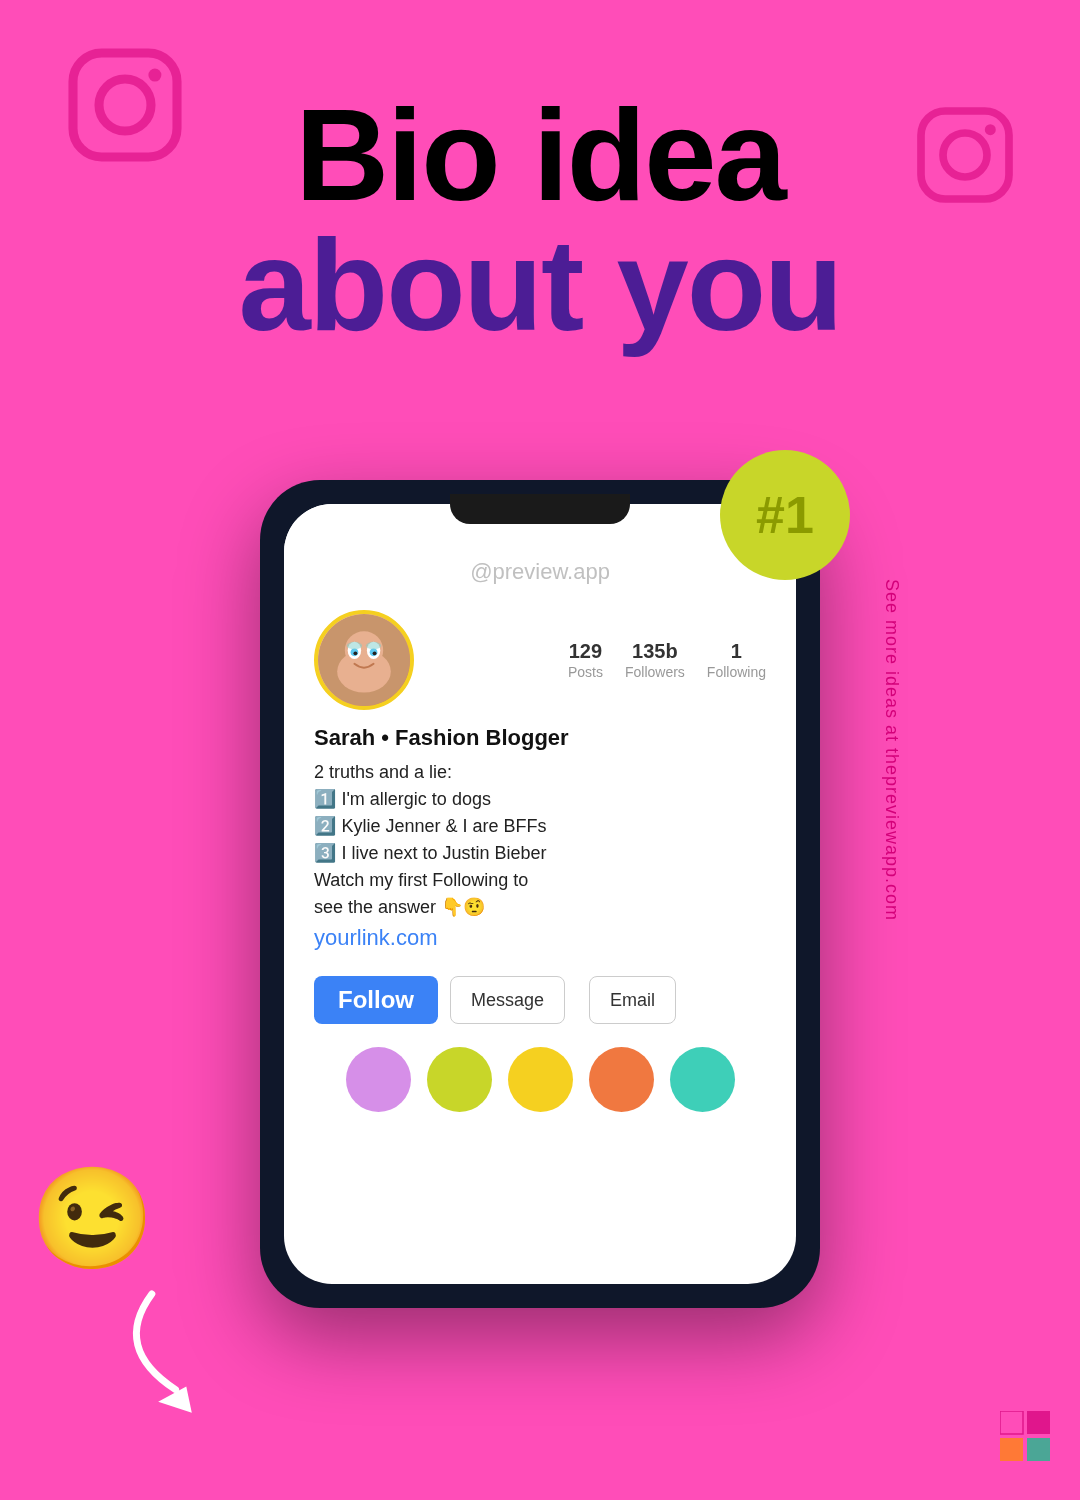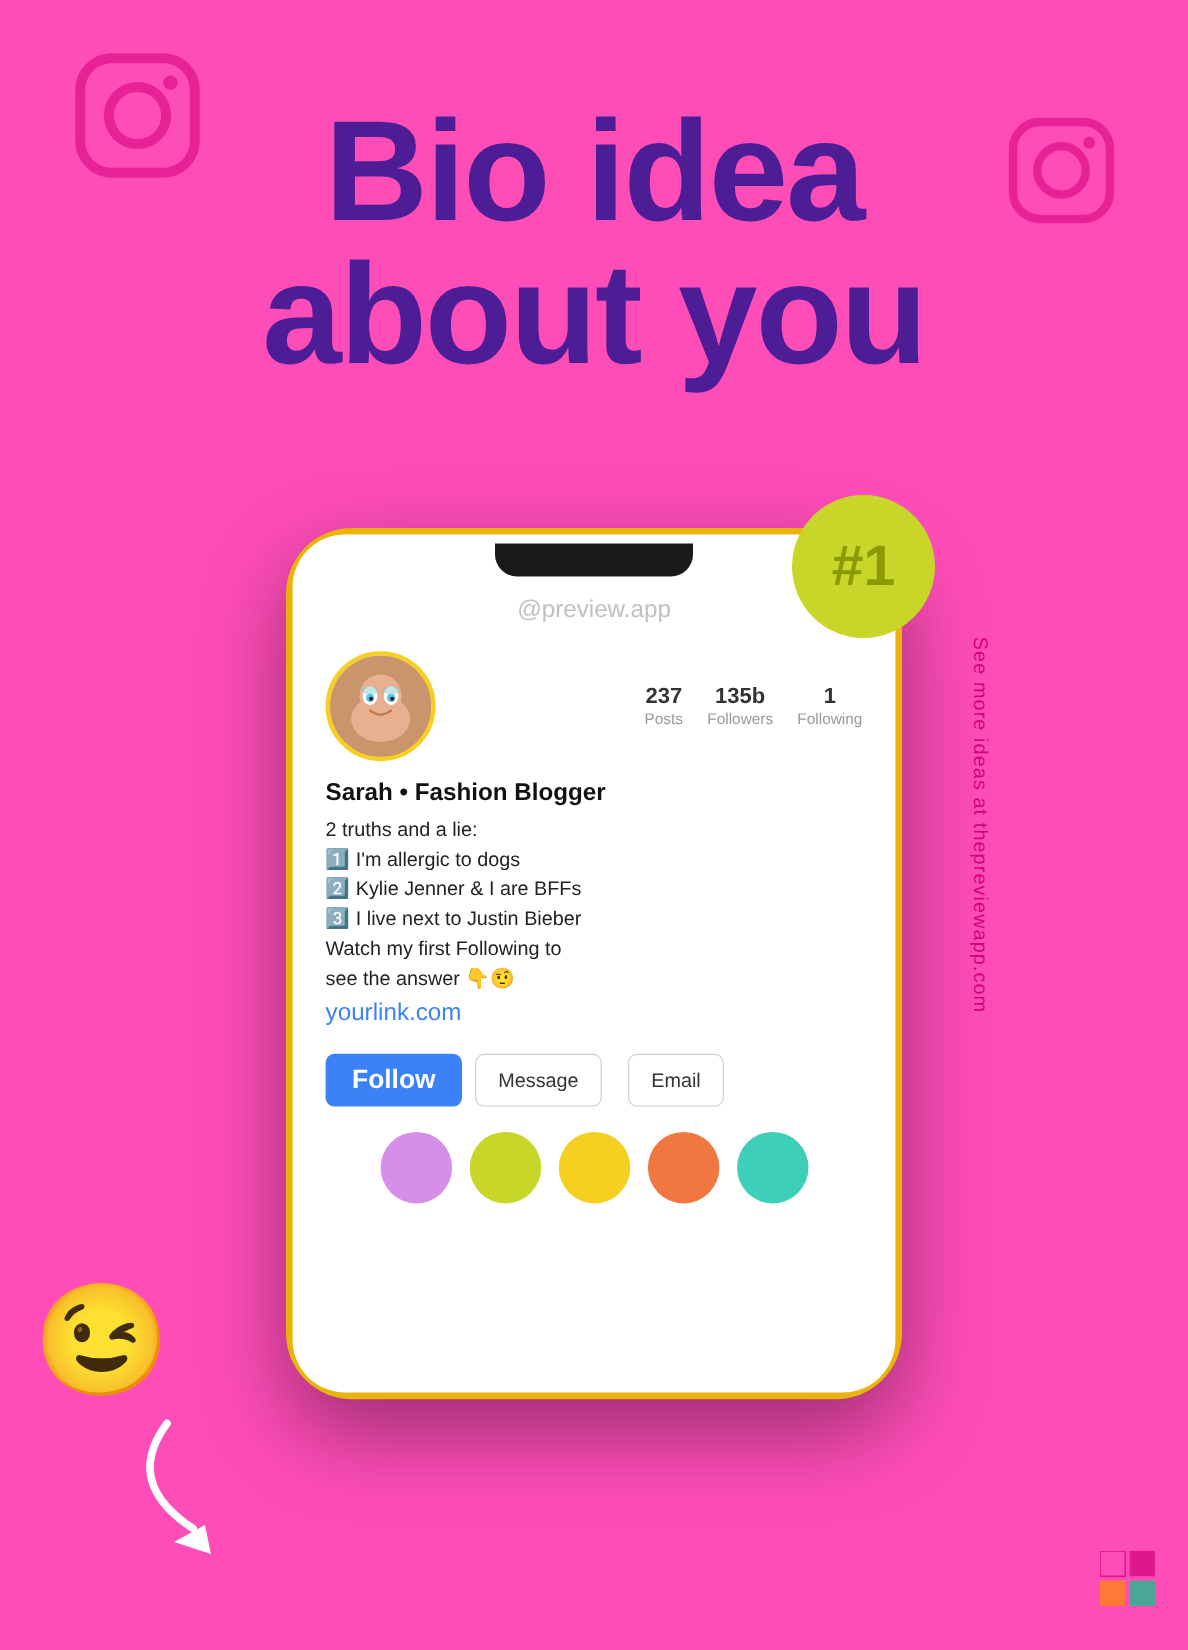--- a/index.html
+++ b/index.html
@@ -50,21 +50,21 @@
       position: absolute;
       top: 90px;
       left: 0;
       right: 0;
       text-align: center;
     }
 
     .title-bio {
       font-size: 130px;
       font-weight: 900;
-      color: #4c1d95;
+      color: #000000;
       line-height: 1.0;
       letter-spacing: -2px;
     }
 
     .title-about {
       font-size: 130px;
       font-weight: 700;
       color: #4c1d95;
       line-height: 1.0;
       letter-spacing: -2px;
@@ -96,23 +96,23 @@
     }
 
     .badge-number span {
       font-size: 52px;
       font-weight: 900;
       color: #8B9A00;
     }
 
     
     .phone-shell {
-      background-color: #eab308;
+      background-color: #0f172a;
       border-radius: 60px;
-      padding: 6px;
+      padding: 24px;
       box-shadow: 0 30px 80px rgba(0,0,0,0.4);
       position: relative;
     }
 
     
     .phone-notch {
       position: absolute;
       top: 14px;
       left: 50%;
       transform: translateX(-50%);
@@ -372,21 +372,21 @@
               <circle cx="39" cy="41" r="2" fill="#222"></circle>
               <circle cx="59" cy="41" r="2" fill="#222"></circle>
               <path d="M38 52 Q48 60 58 52" stroke="#c07850" stroke-width="2" fill="none" stroke-linecap="round"></path>
 
               <ellipse cx="38" cy="33" rx="8" ry="4" fill="#7ecfcc" opacity="0.5"></ellipse>
               <ellipse cx="58" cy="33" rx="8" ry="4" fill="#7ecfcc" opacity="0.5"></ellipse>
             </svg>
           </div>
           <div class="stats-section">
             <div class="stat-item">
-              <span class="stat-number">237</span>
+              <span class="stat-number">129</span>
               <span class="stat-label">Posts</span>
             </div>
             <div class="stat-item">
               <span class="stat-number">135b</span>
               <span class="stat-label">Followers</span>
             </div>
             <div class="stat-item">
               <span class="stat-number">1</span>
               <span class="stat-label">Following</span>
             </div>

